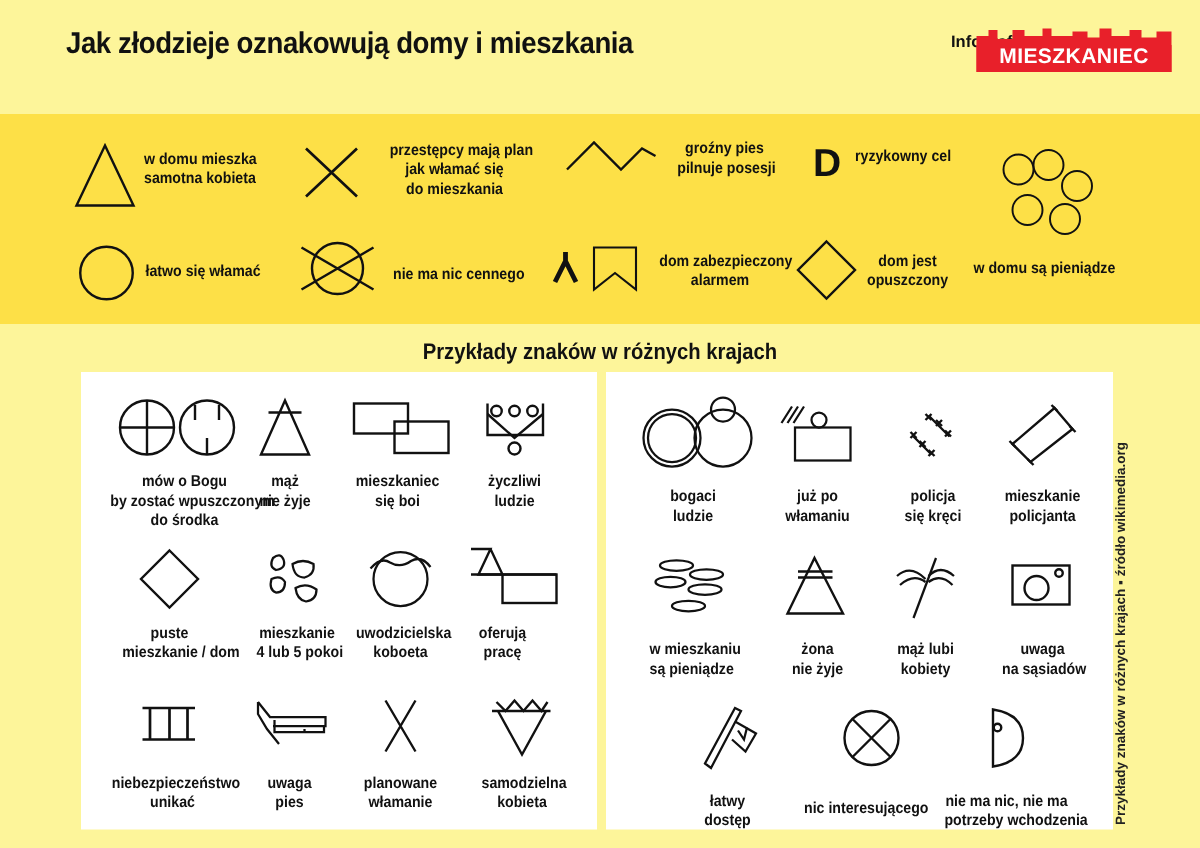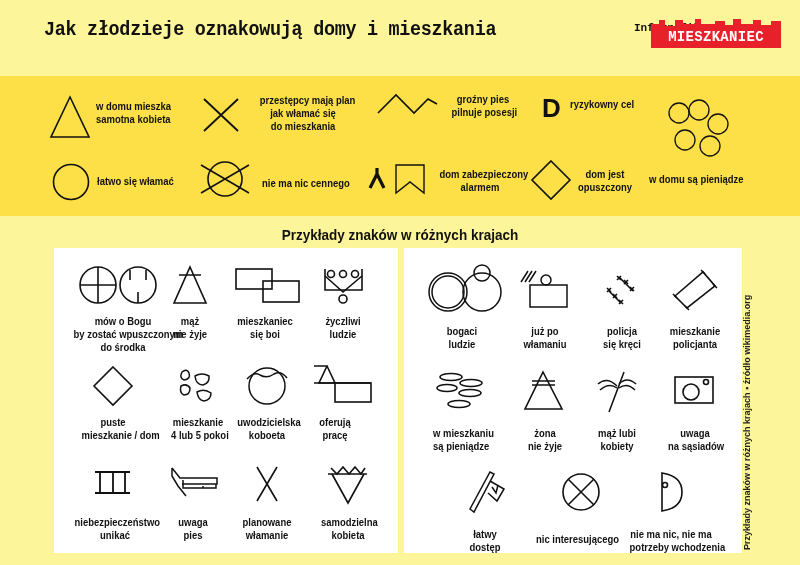--- a/index.html
+++ b/index.html
@@ -1,17 +1,17 @@
 <!DOCTYPE html>
 <html><head>
 <meta charset="utf-8">
 <style>
   html,body{margin:0;padding:0;}
   body{width:800px;height:565px;position:relative;background:#fdf59a;font-family:"Liberation Sans","DejaVu Sans",sans-serif;overflow:hidden;color:#111;}
-  .header{position:absolute;left:0;top:0;width:800px;height:76px;background:#fdf59a;font-family:Liberation Mono, monospace;}
+  .header{position:absolute;left:0;top:0;width:800px;height:76px;background:#fdf59a;}
   .title{position:absolute;left:44px;top:18px;font-size:20px;font-weight:bold;letter-spacing:-0.3px;transform:scaleX(0.92);transform-origin:left;}
   .infolabel{position:absolute;left:592px;top:22px;font-size:11px;font-weight:bold;padding-left:42px;}
   .logo{position:absolute;left:651px;top:16px;width:130px;height:32px;}
   .logo-text{position:absolute;left:0;bottom:3px;width:130px;text-align:center;color:#fff;font-weight:bold;font-size:14px;letter-spacing:0.3px;}
   .band{position:absolute;left:0;top:76px;width:800px;height:140px;background:#fde047;}
   .sym{position:absolute;}
   .lbl{position:absolute;font-size:10.5px;font-weight:bold;line-height:13px;text-align:center;transform:scaleX(0.9);white-space:nowrap;}
   .lbl-l{text-align:left;transform-origin:left;}
   .subtitle{position:absolute;left:0;top:226px;width:800px;text-align:center;font-size:15px;font-weight:bold;transform:scaleX(0.9);}
   .panel{position:absolute;top:248px;height:305px;background:#fff;}

